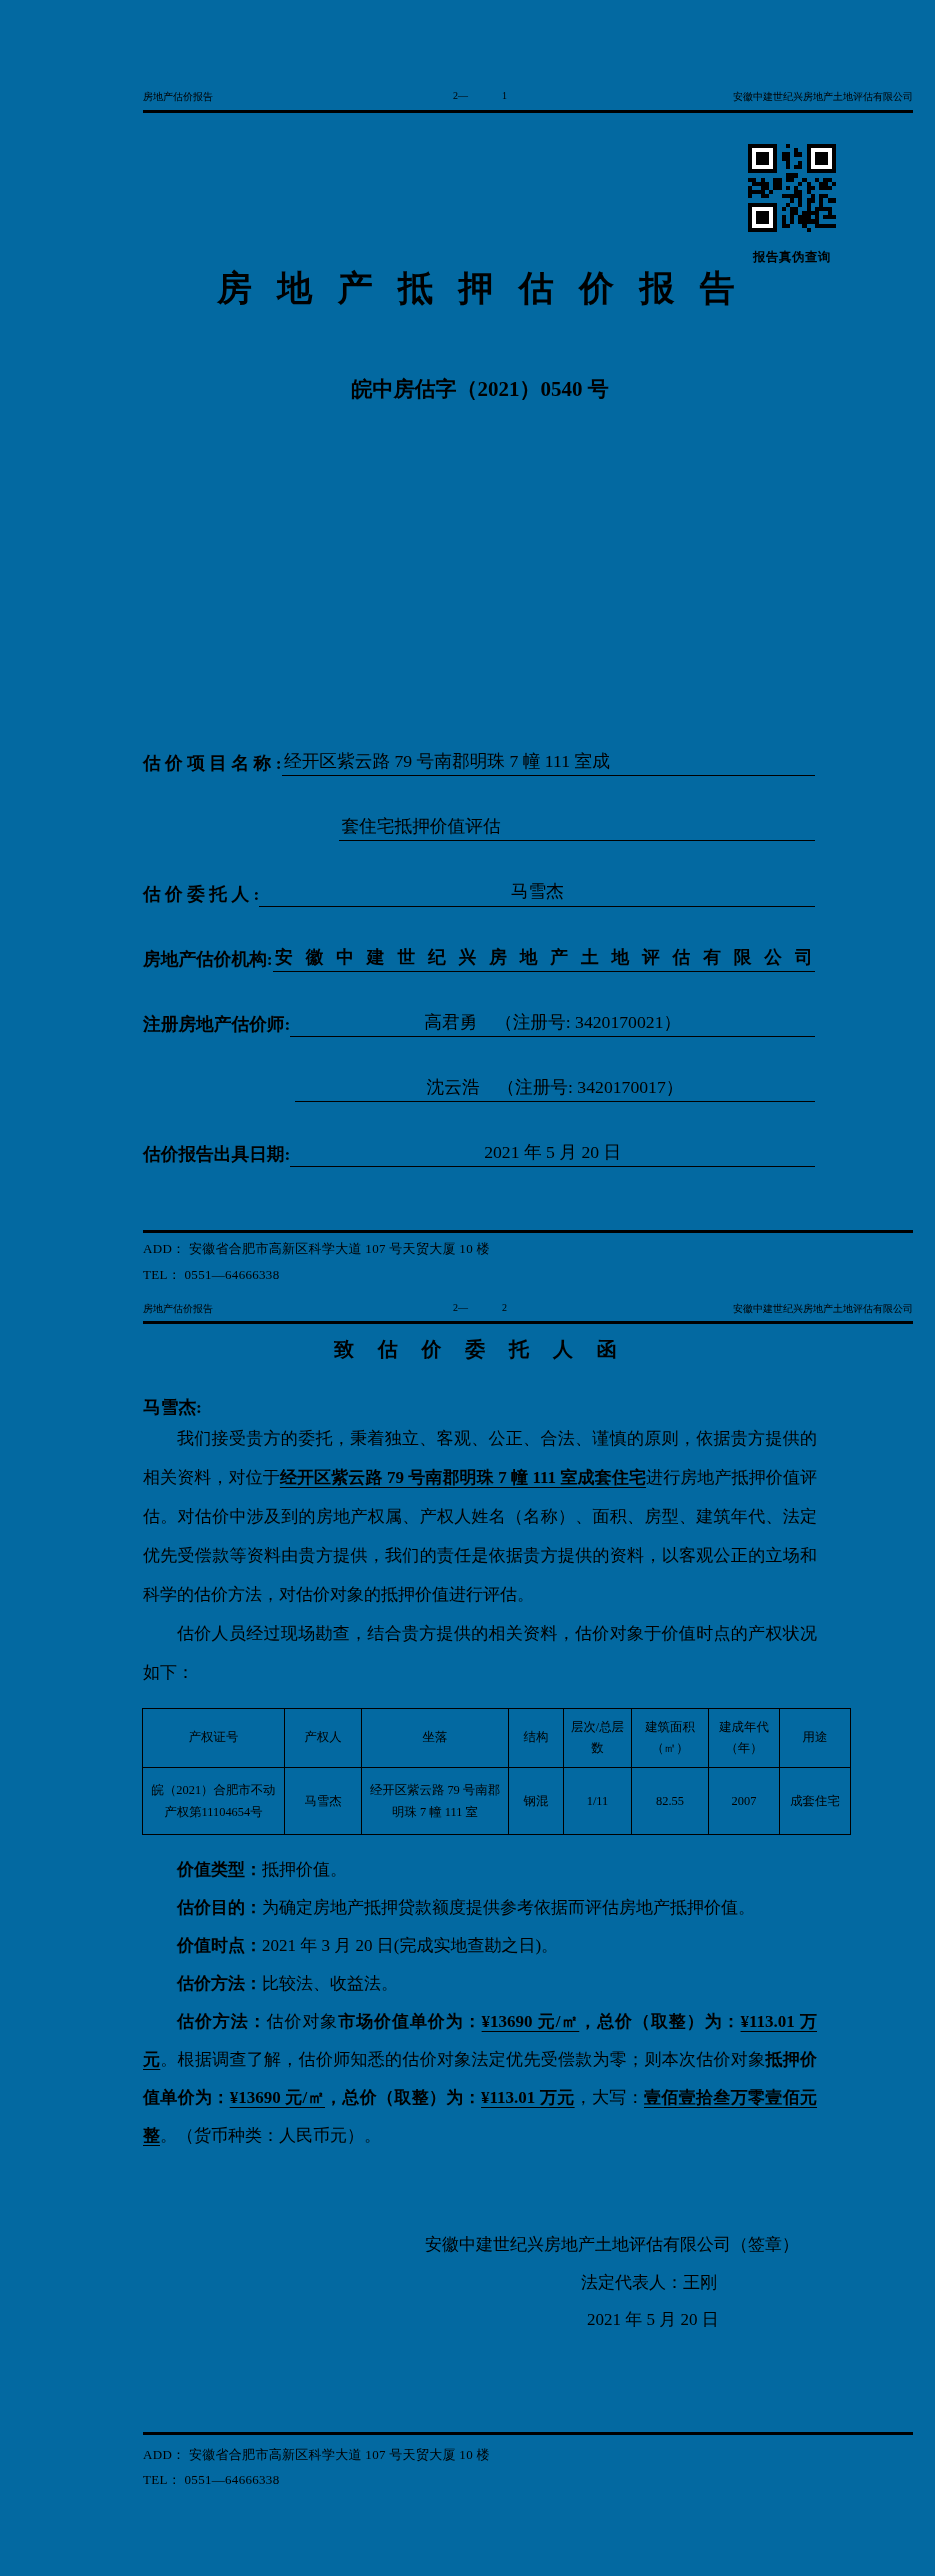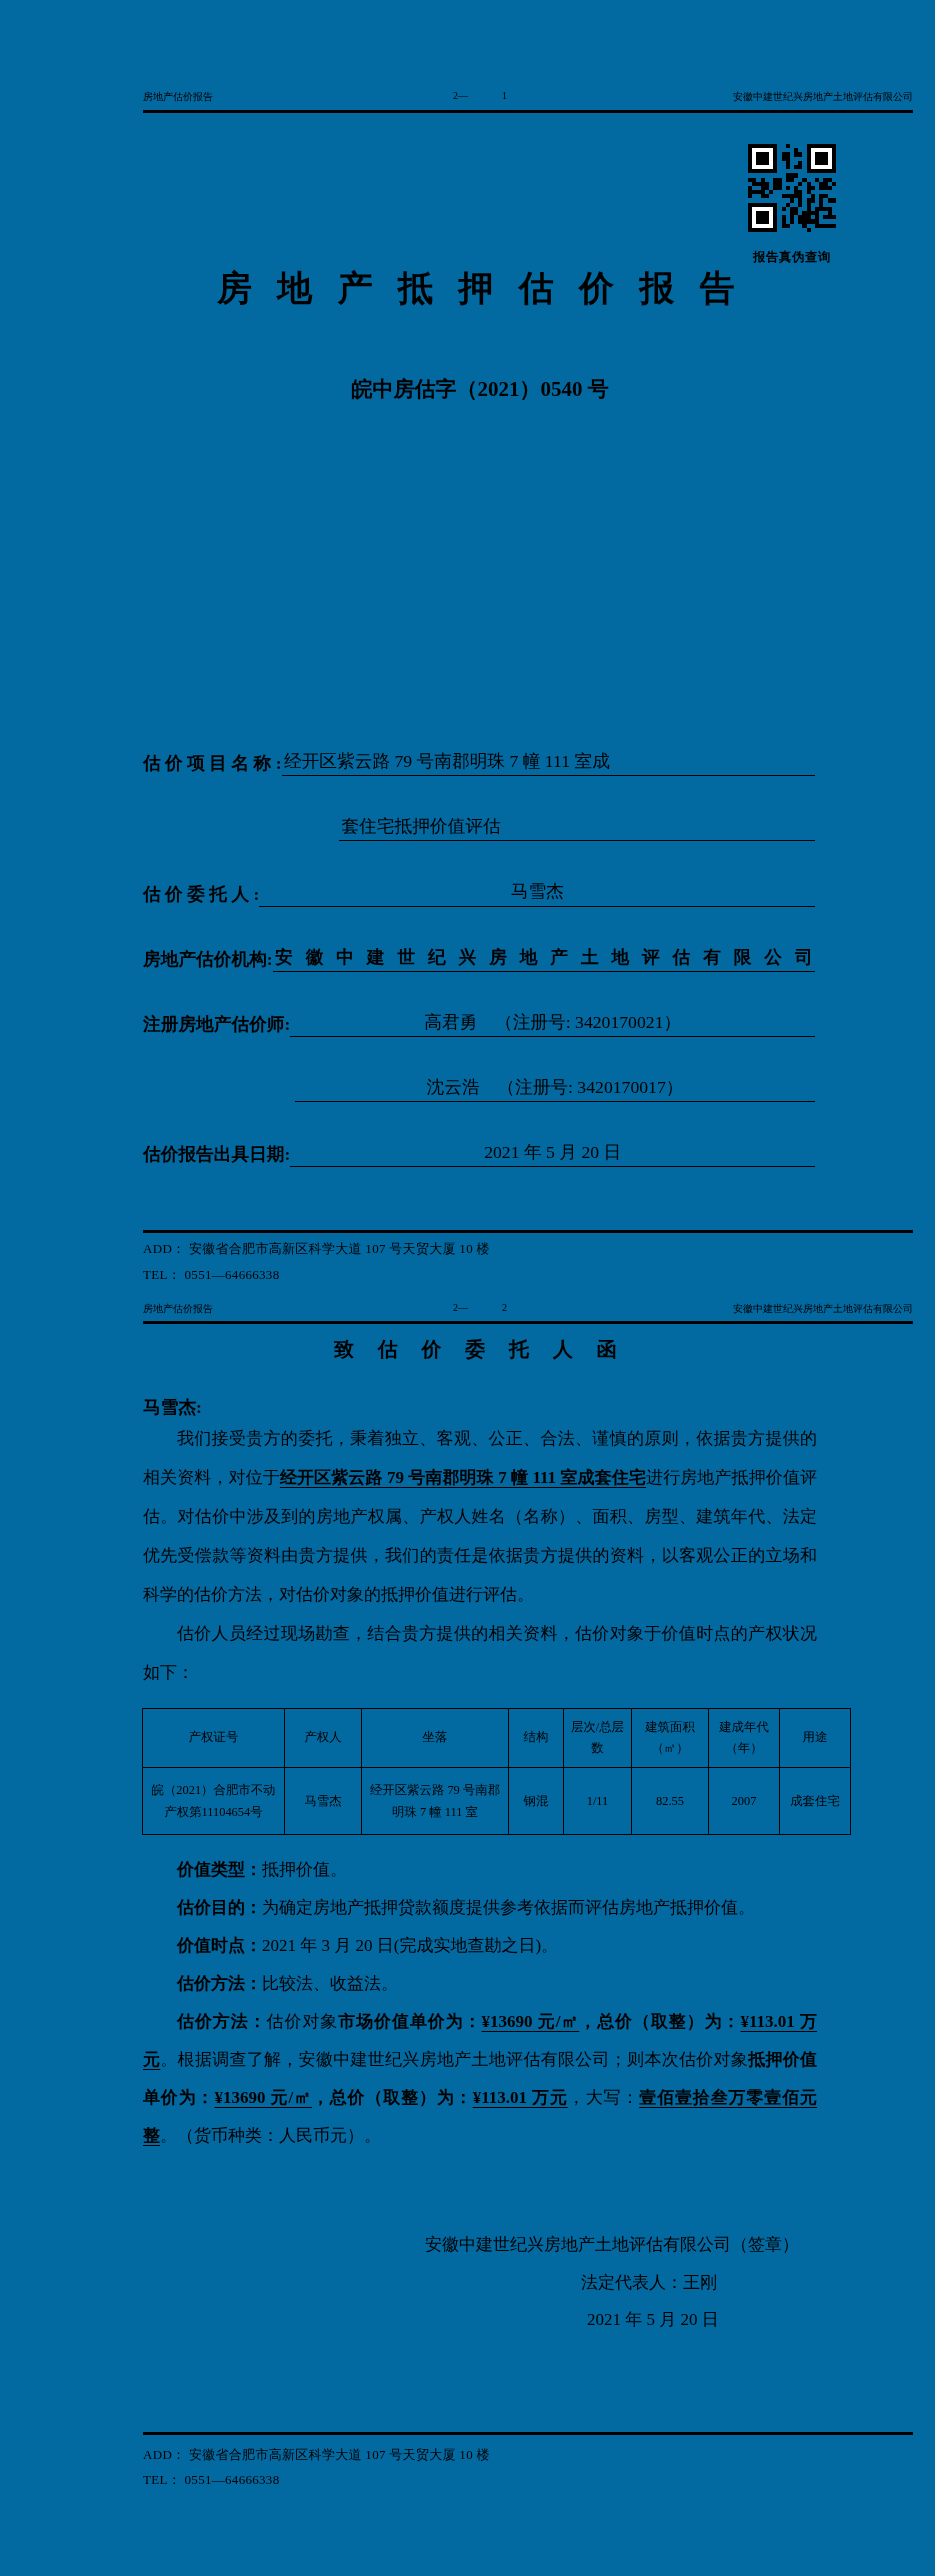--- a/index.html
+++ b/index.html
@@ -291,21 +291,21 @@
       <td>成套住宅</td>
     </tr>
   </tbody>
     </table>
 
   <div class="sections">
     <p><b>价值类型：</b><span>抵押价值。</span></p>
     <p><b>估价目的：</b><span>为确定房地产抵押贷款额度提供参考依据而评估房地产抵押价值。</span></p>
     <p><b>价值时点：</b><span>2021 年 3 月 20 日(完成实地查勘之日)。</span></p>
     <p><b>估价方法：</b><span>比较法、收益法。</span></p>
-    <p><b>估价方法：</b><span>估价对象</span><b>市场价值单价为：</b><b class="u">¥13690 元/㎡</b><b>，总价（取整）为：</b><b class="u">¥113.01 万元</b><span>。根据调查了解，安徽中建世纪兴房地产土地评估有限公司；则本次估价对象</span><b>抵押价值单价为：</b><b class="u">¥13690 元/㎡</b><b>，总价（取整）为：</b><b class="u">¥113.01 万元</b><span>，大写：</span><b class="u">壹佰壹拾叁万零壹佰元整</b><span>。（货币种类：人民币元）。</span></p>
+    <p><b>估价方法：</b><span>估价对象</span><b>市场价值单价为：</b><b class="u">¥13690 元/㎡</b><b>，总价（取整）为：</b><b class="u">¥113.01 万元</b><span>。根据调查了解，估价师知悉的估价对象法定优先受偿款为零；则本次估价对象</span><b>抵押价值单价为：</b><b class="u">¥13690 元/㎡</b><b>，总价（取整）为：</b><b class="u">¥113.01 万元</b><span>，大写：</span><b class="u">壹佰壹拾叁万零壹佰元整</b><span>。（货币种类：人民币元）。</span></p>
   </div>
 
   <div class="sig" style="left:425px;top:2233px">安徽中建世纪兴房地产土地评估有限公司（签章）</div>
   <div class="sig" style="left:581px;top:2271px">法定代表人：王刚</div>
   <div class="sig" style="left:587px;top:2308px">2021 年 5 月 20 日</div>
 
   <div class="rule" style="top:2432px"></div>
   <div class="addr" style="top:2446px">ADD： 安徽省合肥市高新区科学大道 107 号天贸大厦 10 楼</div>
   <div class="addr" style="top:2471px">TEL： 0551—64666338</div>
 

